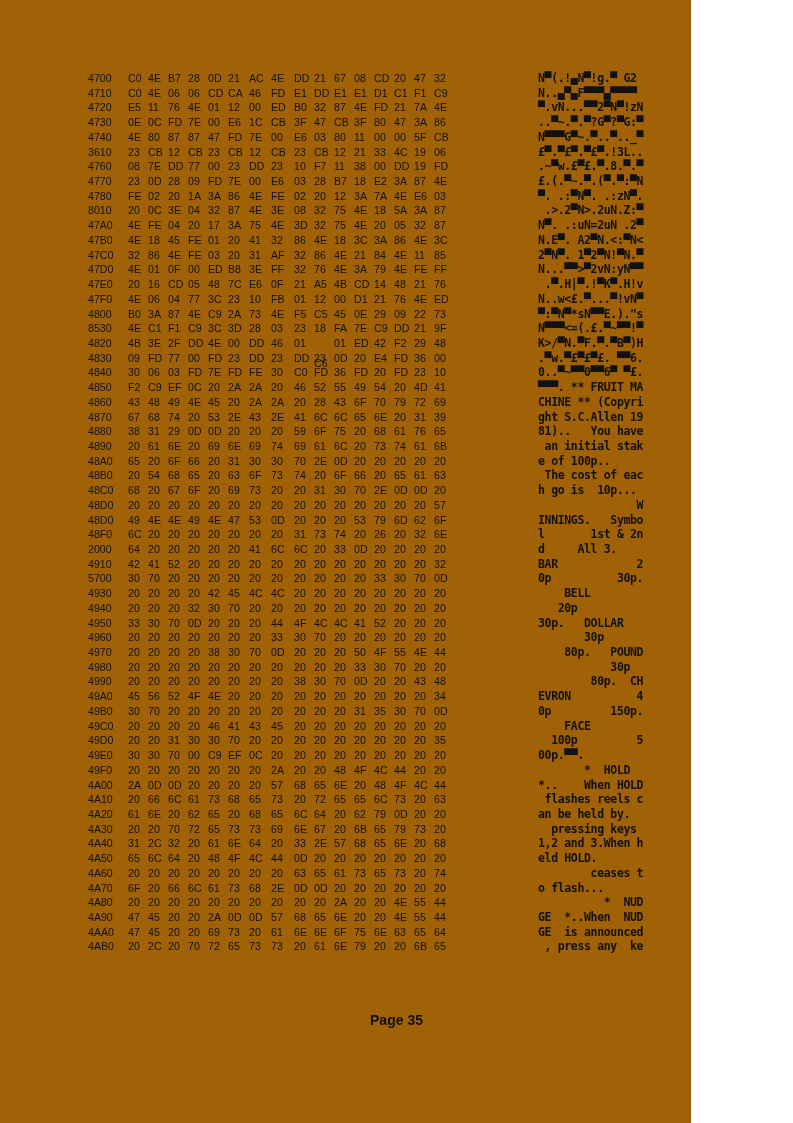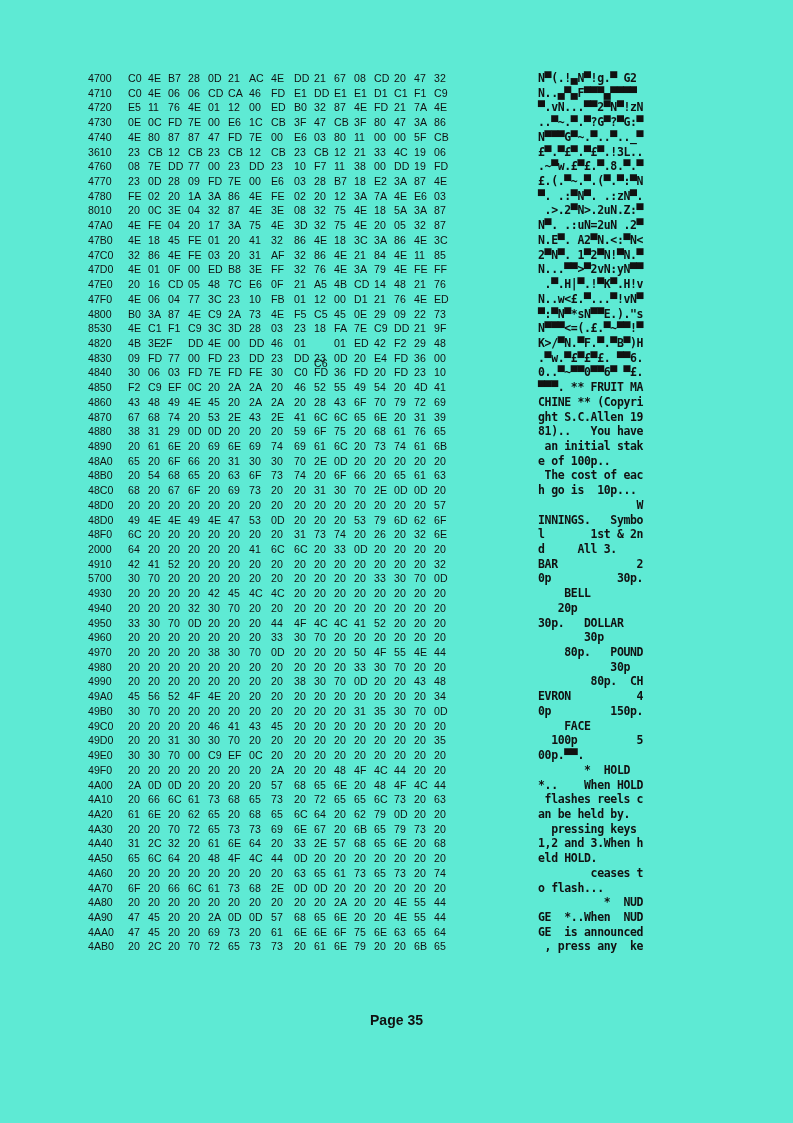--- a/index.html
+++ b/index.html
@@ -1,17 +1,17 @@
 <!DOCTYPE html>
 <html><head>
 <meta charset="utf-8">
 <style>
   html, body { margin: 0; padding: 0; background: #ffffff; }
   body { width: 793px; height: 1123px; position: relative; overflow: hidden; }
-  .page { position: absolute; left: 0; top: 0; width: 793px; height: 1123px; background: #5eead4; }
+  .page { position: absolute; left: 0; top: 0; width: 691px; height: 1123px; background: #a16207; }
   .dump { position: absolute; left: 88px; top: 71px; }
   .row { position: relative; height: 14.72px; line-height: 14.72px; white-space: nowrap; }
   .addr { position: absolute; left: 0; font-family: "Liberation Sans", sans-serif; font-size: 10.6px; color: #111; }
   .bytes { position: absolute; left: 40px; font-family: "Liberation Sans", sans-serif; font-size: 10.6px; color: #111; }
   .b { position: absolute; top: 0; }
   .ascii { position: absolute; left: 450px; font-family: "DejaVu Sans Mono", monospace; font-size: 11.5px; font-weight: bold; color: #111; letter-spacing: -0.35px; white-space: pre; }
   .footer { position: absolute; left: 0; width: 793px; top: 1012px; text-align: center; font-family: "Liberation Sans", sans-serif; font-weight: bold; font-size: 14px; color: #111; }
 </style>
 </head>
 <body>
@@ -412,21 +412,21 @@
           <span class="b" style="left: 286px;">21</span>
           <span class="b" style="left: 306px;">9F</span>
         </span>
         <span class="ascii">N▀▀▀&lt;=(.£.▀~▀▀!▀</span>
       </div>
       <div class="row">
         <span class="addr">4820</span>
         <span class="bytes">
           <span class="b" style="left: 0px;">4B</span>
           <span class="b" style="left: 20px;">3E</span>
-          <span class="b" style="left: 32px;">2F</span>
+          <span class="b" style="left: 40px;">2F</span>
           <span class="b" style="left: 60px;">DD</span>
           <span class="b" style="left: 80px;">4E</span>
           <span class="b" style="left: 100px;">00</span>
           <span class="b" style="left: 121px;">DD</span>
           <span class="b" style="left: 143px;">46</span>
           <span class="b" style="left: 166px;">01</span>
           <span class="b" style="left: 186px; margin-top: 20px;">C6</span>
           <span class="b" style="left: 206px;">01</span>
           <span class="b" style="left: 226px;">ED</span>
           <span class="b" style="left: 246px;">42</span>

